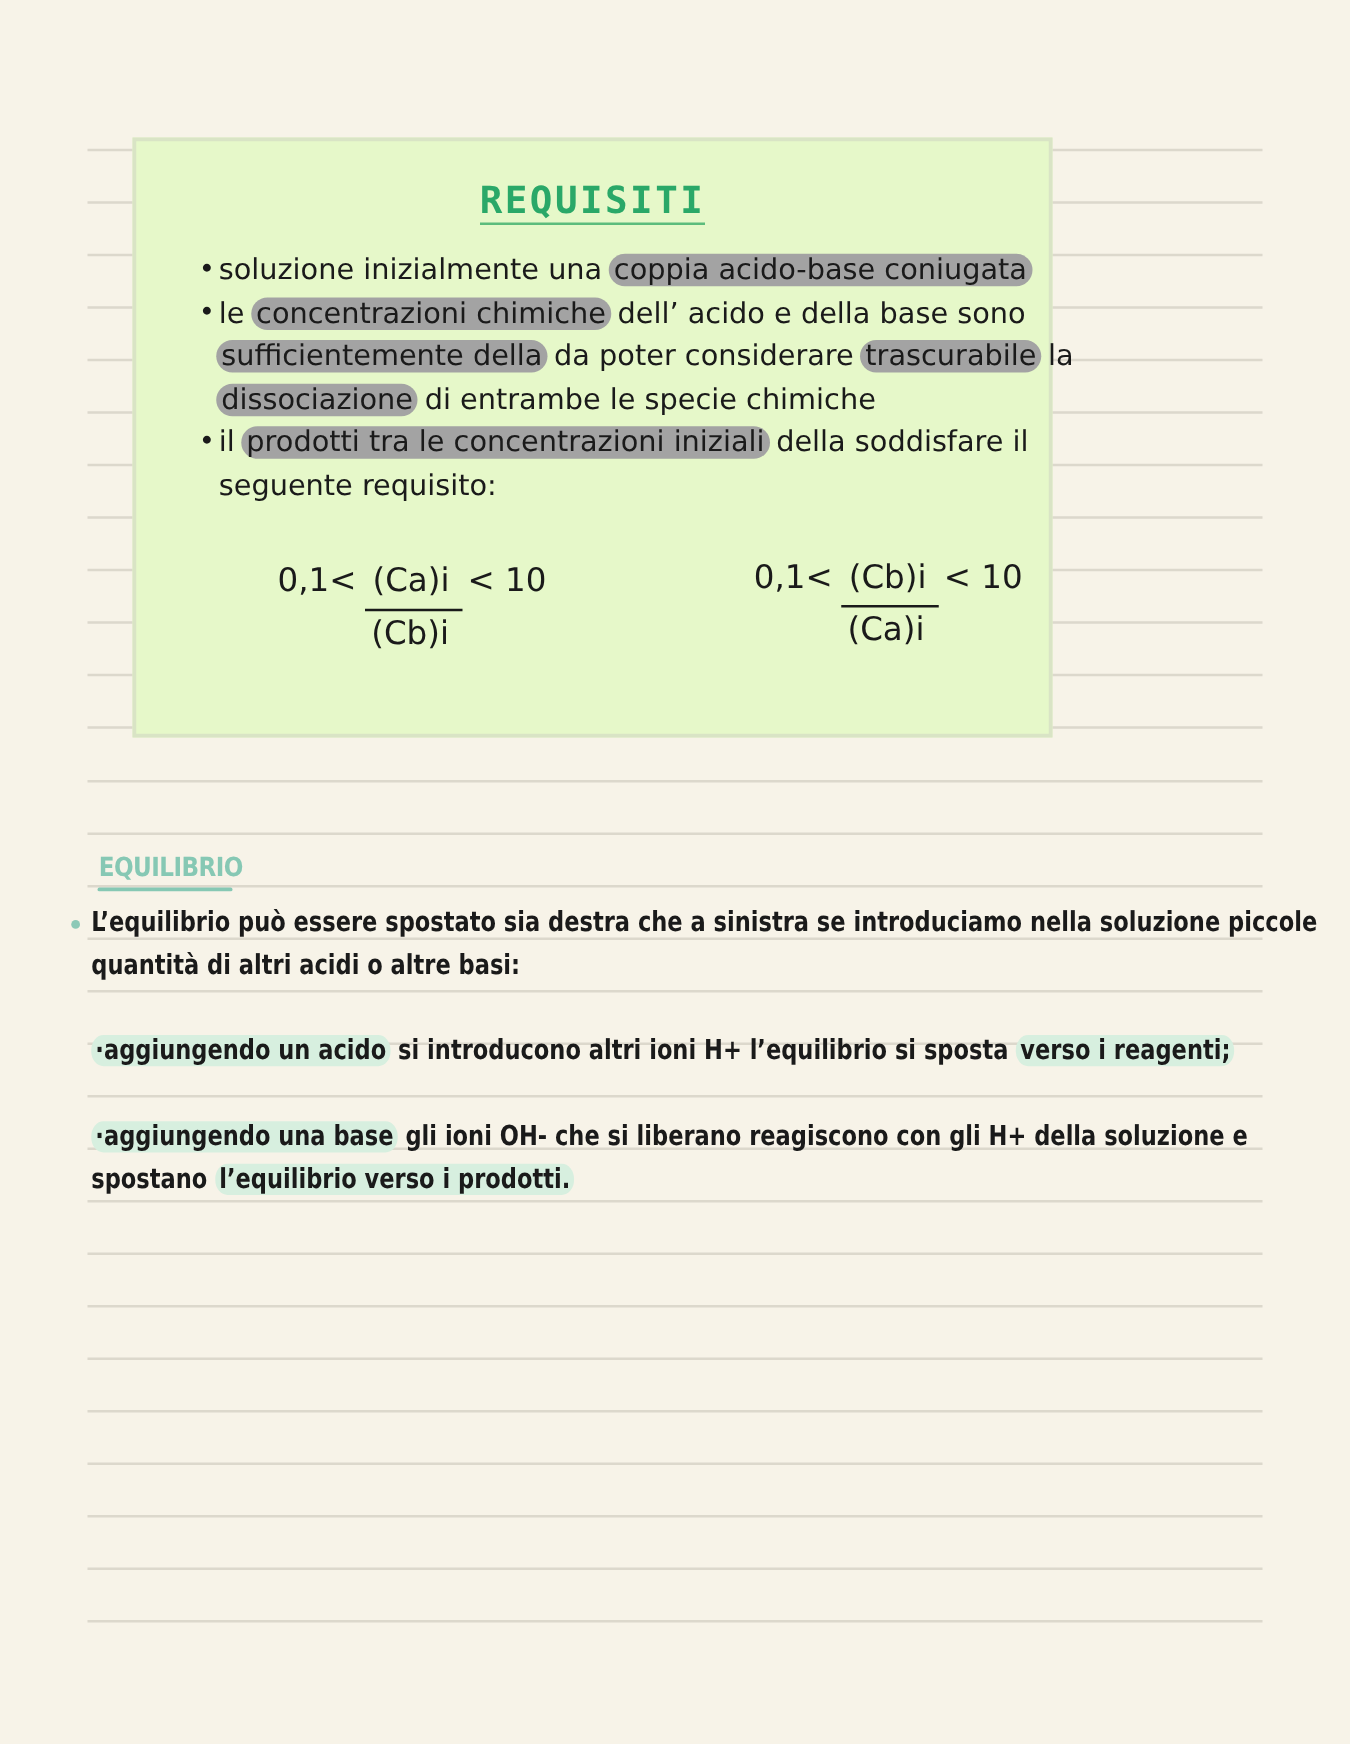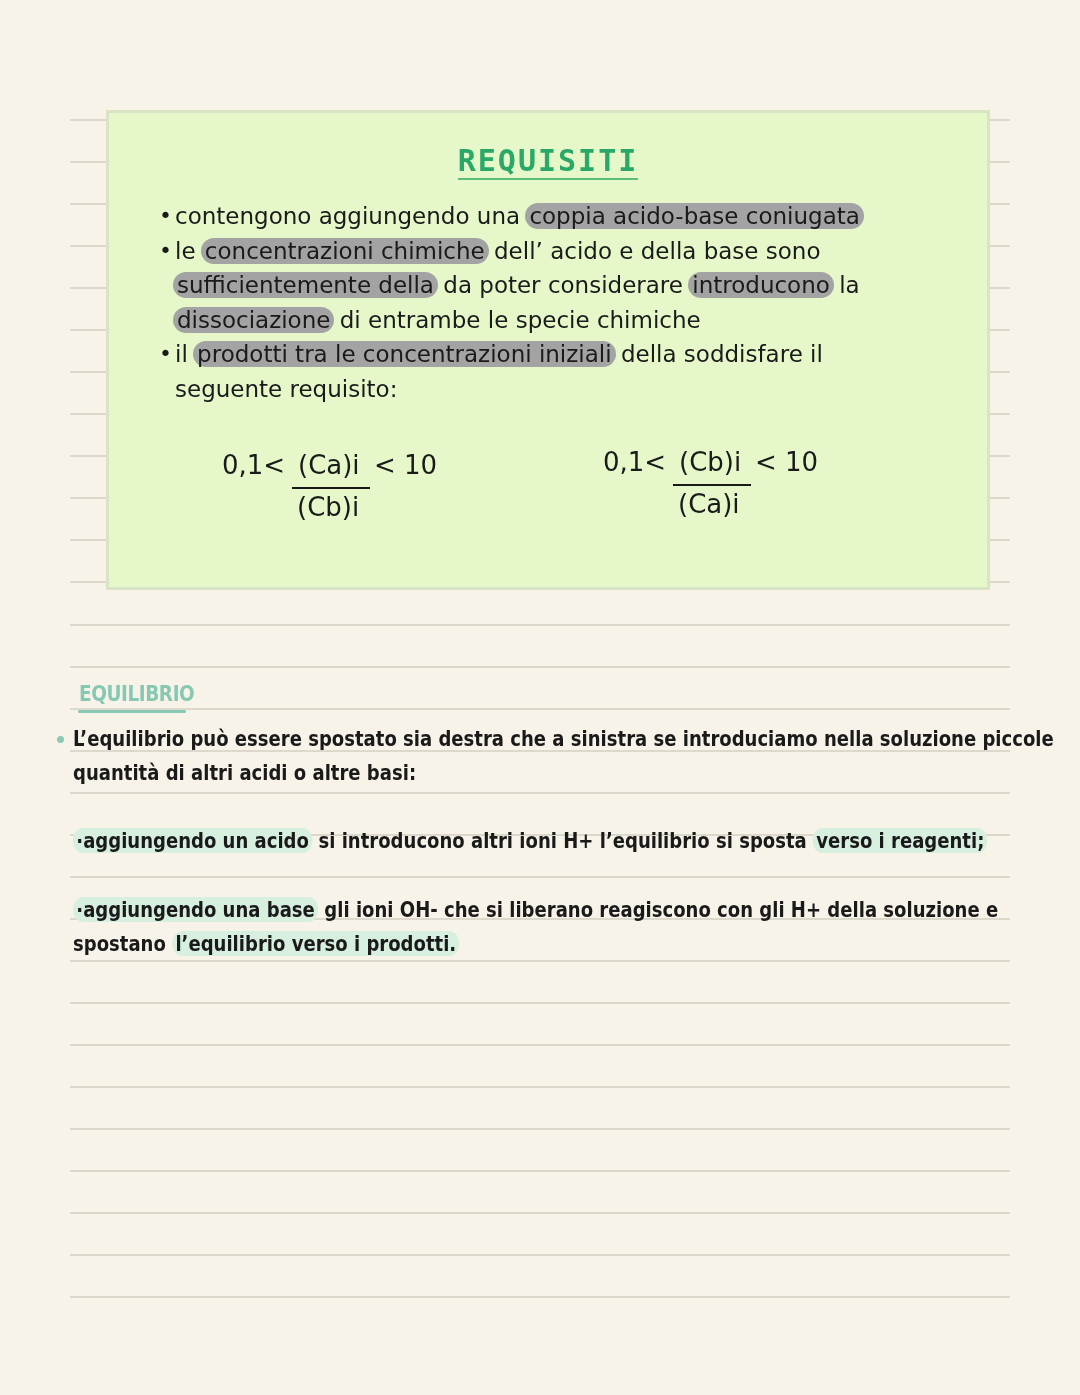--- a/index.html
+++ b/index.html
@@ -13,21 +13,21 @@
   }
   .rule {
     position: absolute;
     left: 70px; width: 940px;
     height: 1.5px;
     background: #dcd8cc;
   }
   .card {
     position: absolute;
     left: 106px; top: 110px;
-    width: 884px; height: 480px;
+    width: 736px; height: 480px;
     background: #e6f8c9;
     border: 3px solid #d9e4c5;
     box-sizing: border-box;
   }
   .card-title {
     position: absolute;
     left: 0; right: 0; top: 30px;
     text-align: center;
   }
   .card-title span {
@@ -146,26 +146,26 @@
 </div>
 
 <div class="card">
   <div class="card-title">
     <span>REQUISITI</span>
   </div>
 
   <div class="req-list">
     <div class="req-item">
       <span class="bullet">•</span>
-      <span>contengono aggiungendo una </span><span class="hl">coppia acido-base coniugata</span>
+      <span>soluzione inizialmente una </span><span class="hl">coppia acido-base coniugata</span>
     </div>
     <div class="req-item">
       <span class="bullet">•</span>
       <span>le </span><span class="hl">concentrazioni chimiche</span><span> dell’ acido e della base sono</span><br>
-      <span class="hl">sufficientemente della</span><span> da poter considerare </span><span class="hl">introducono</span><span> la</span><br>
+      <span class="hl">sufficientemente della</span><span> da poter considerare </span><span class="hl">trascurabile</span><span> la</span><br>
       <span class="hl">dissociazione</span><span> di entrambe le specie chimiche</span>
     </div>
     <div class="req-item">
       <span class="bullet">•</span>
       <span>il </span><span class="hl">prodotti tra le concentrazioni iniziali</span><span> della soddisfare il</span><br>
       <span>seguente requisito:</span>
     </div>
   </div>
 
   <div class="formula" style="left:113px; top:337px;">

